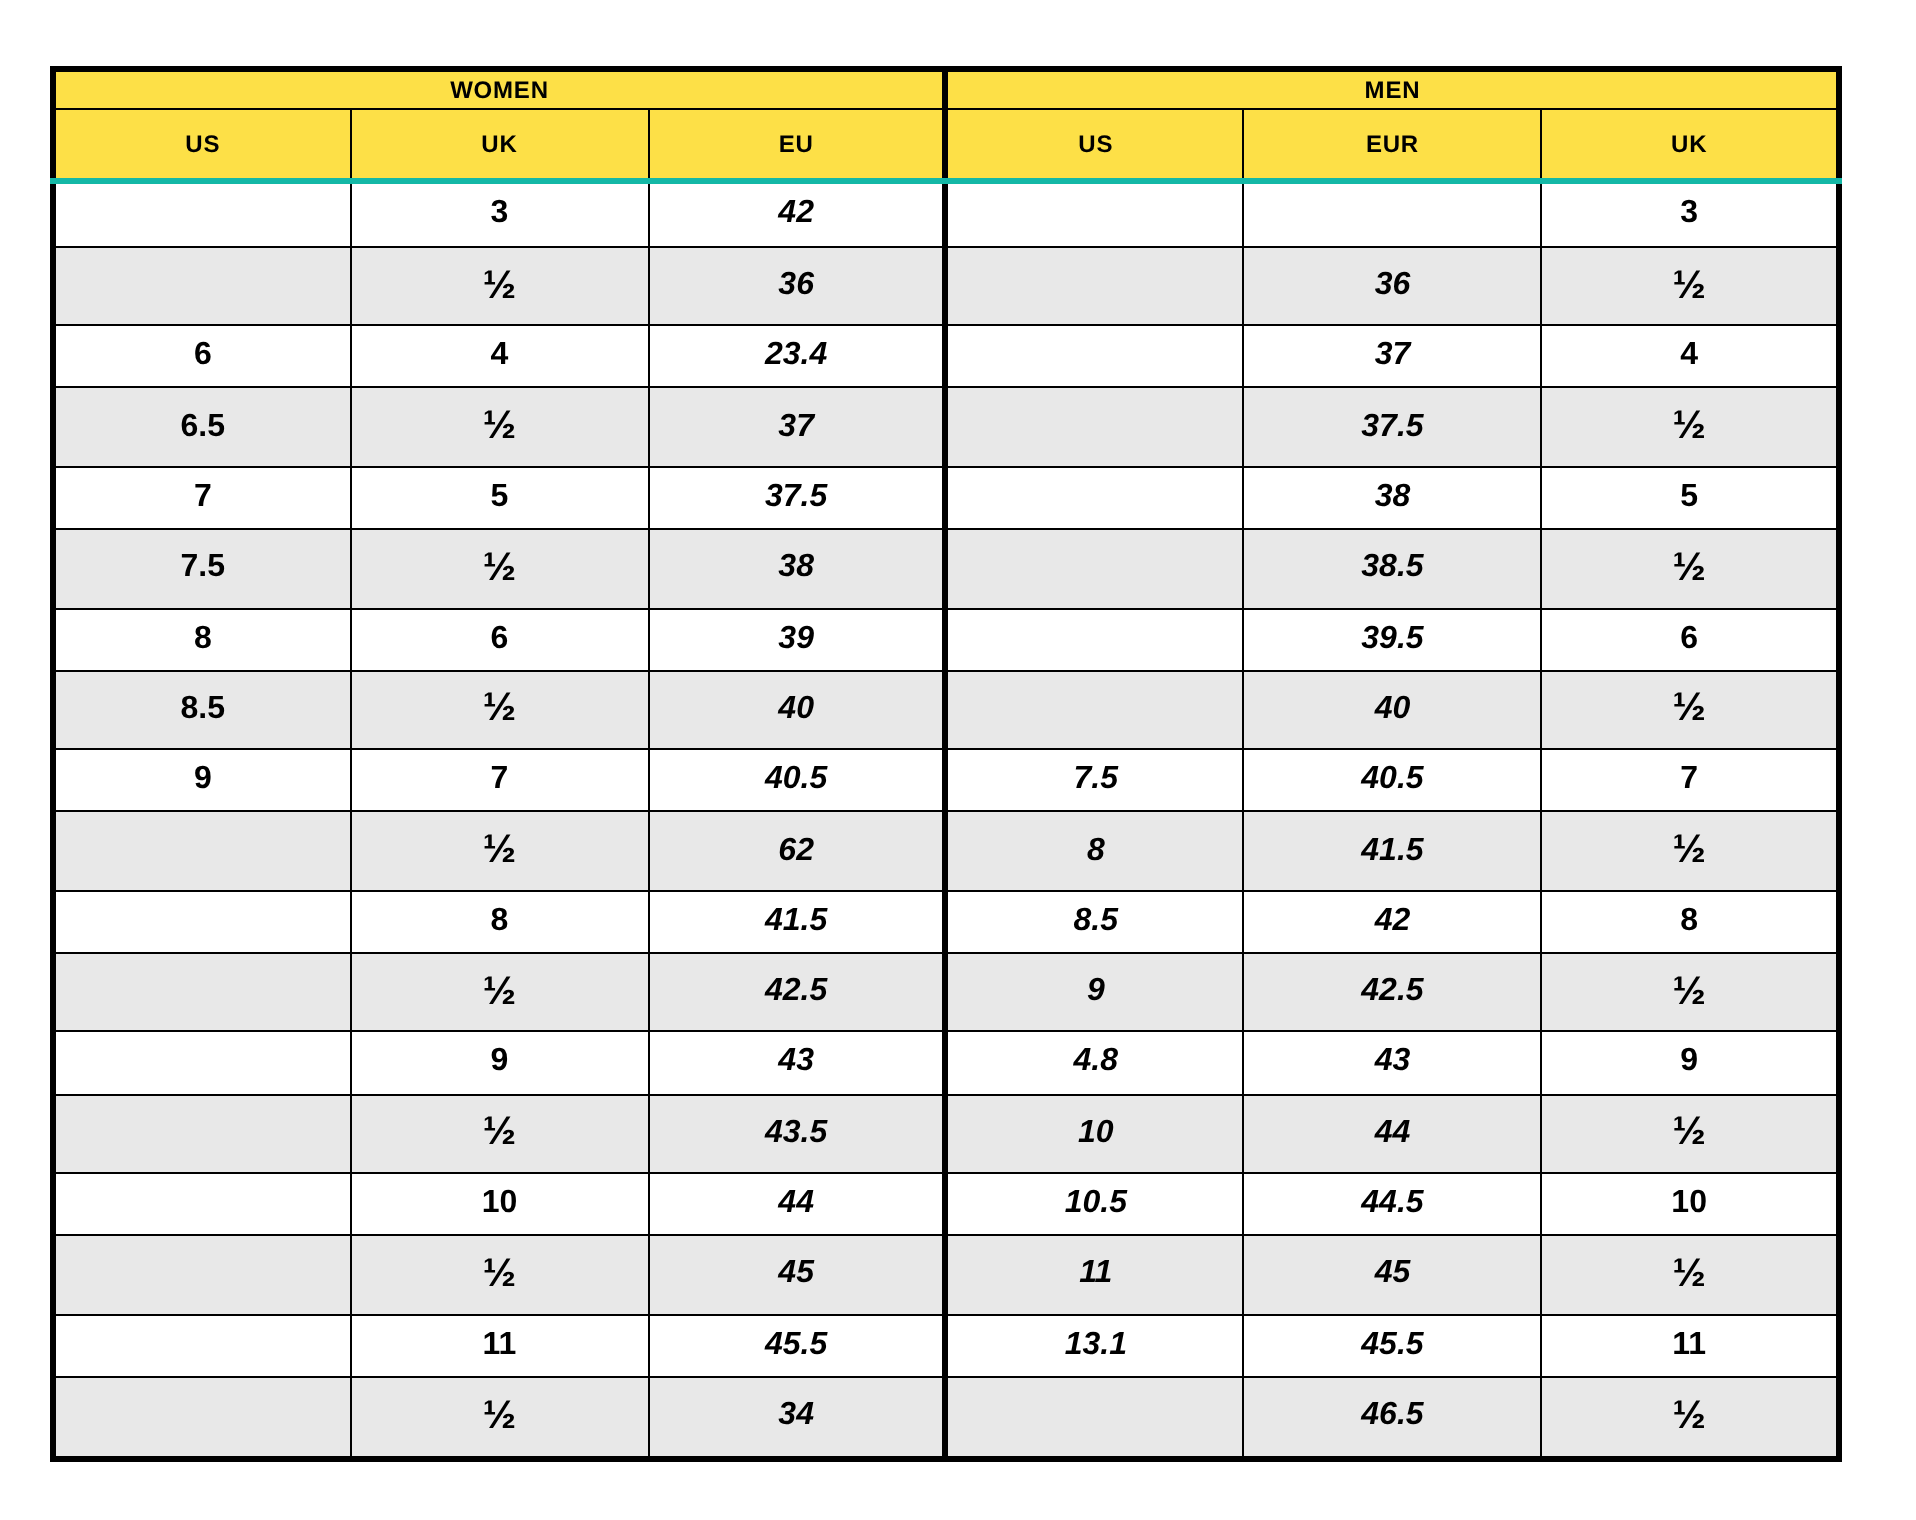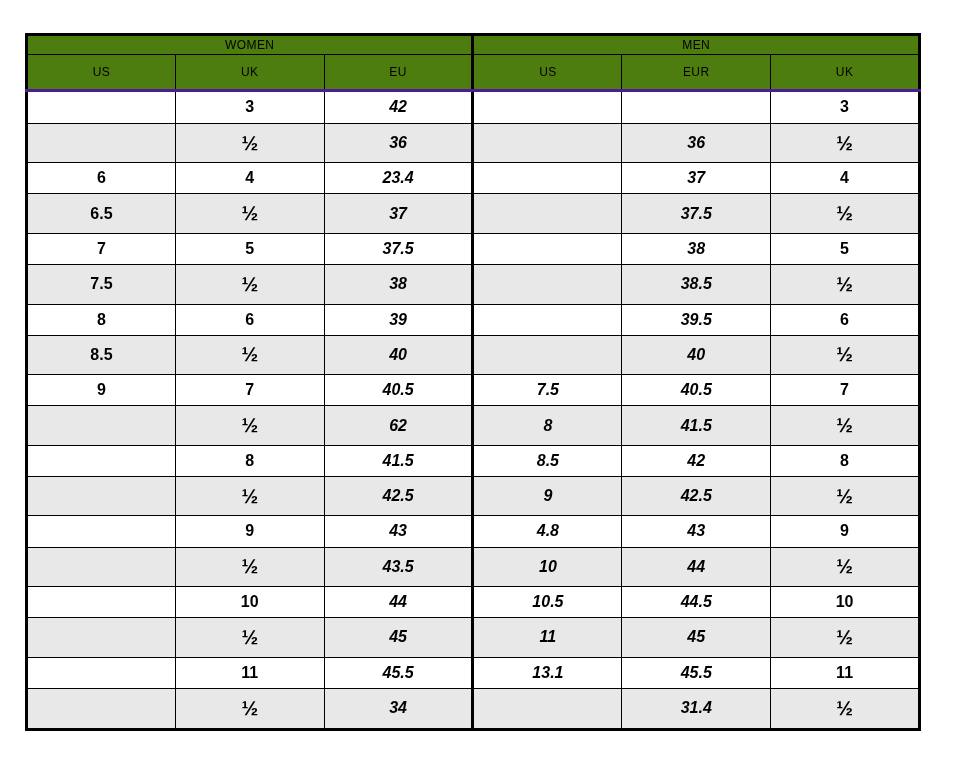--- a/index.html
+++ b/index.html
@@ -29,33 +29,33 @@
   }
   th, td {
     border: 1px solid #000000;
     text-align: center;
     vertical-align: middle;
     color: #000000;
     padding: 0;
     overflow: hidden;
   }
   thead th {
-    background: #4d7c0f;
-    font-weight: normal;
+    background: #fde047;
+    font-weight: bold;
   }
   tr.section-row th {
     height: 18px;
     font-size: 12px;
     letter-spacing: 0.4px;
   }
   tr.colhead-row th {
     height: 34px;
     font-size: 12px;
     letter-spacing: 0.4px;
-    border-bottom: 3px solid #4c1d95;
+    border-bottom: 3px solid #14b8a6;
   }
   tbody td {
     font-size: 16px;
     font-weight: bold;
     background: #ffffff;
   }
   tbody tr.alt td {
     background: #e8e8e8;
   }
   td.it {
@@ -224,18 +224,18 @@
           <td class="it">45.5</td>
           <td class="it mid">13.1</td>
           <td class="it">45.5</td>
           <td>11</td>
         </tr>
         <tr class="alt">
           <td></td>
           <td class="frac">½</td>
           <td class="it">34</td>
           <td class="it mid"></td>
-          <td class="it">31.4</td>
+          <td class="it">46.5</td>
           <td class="frac">½</td>
         </tr>
       </tbody>
   </table>
 </div>
 
 </body></html>

